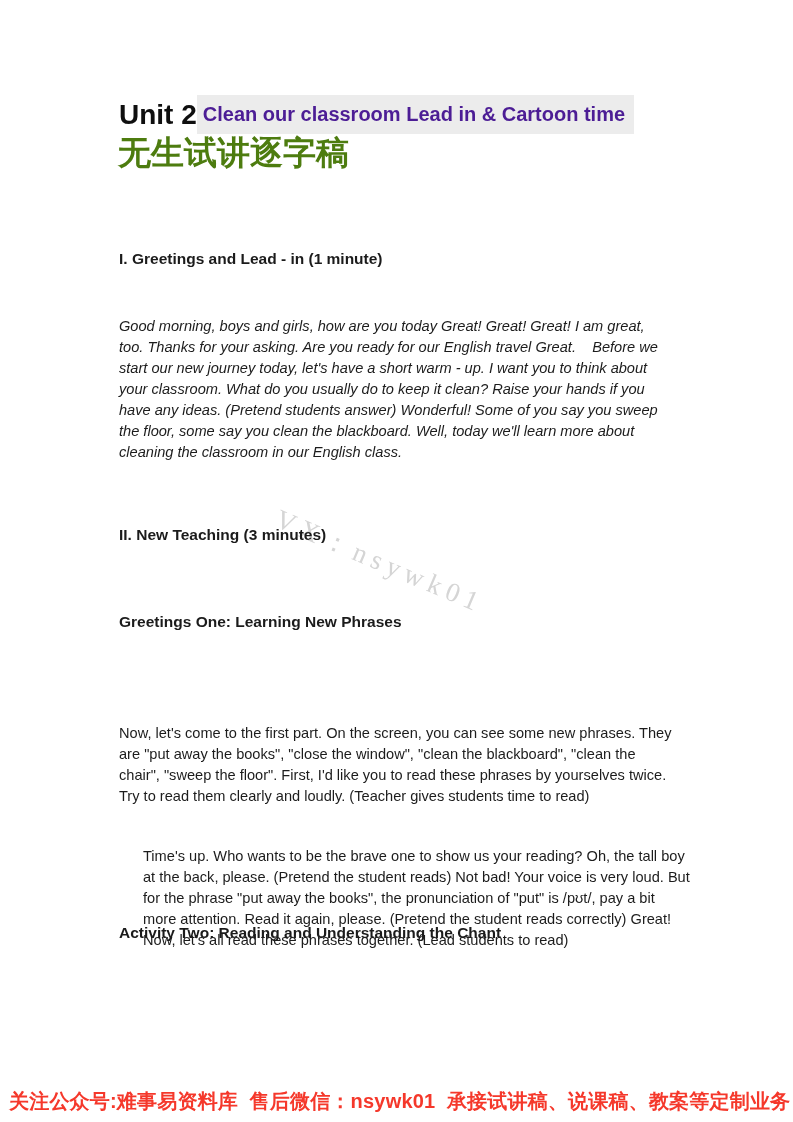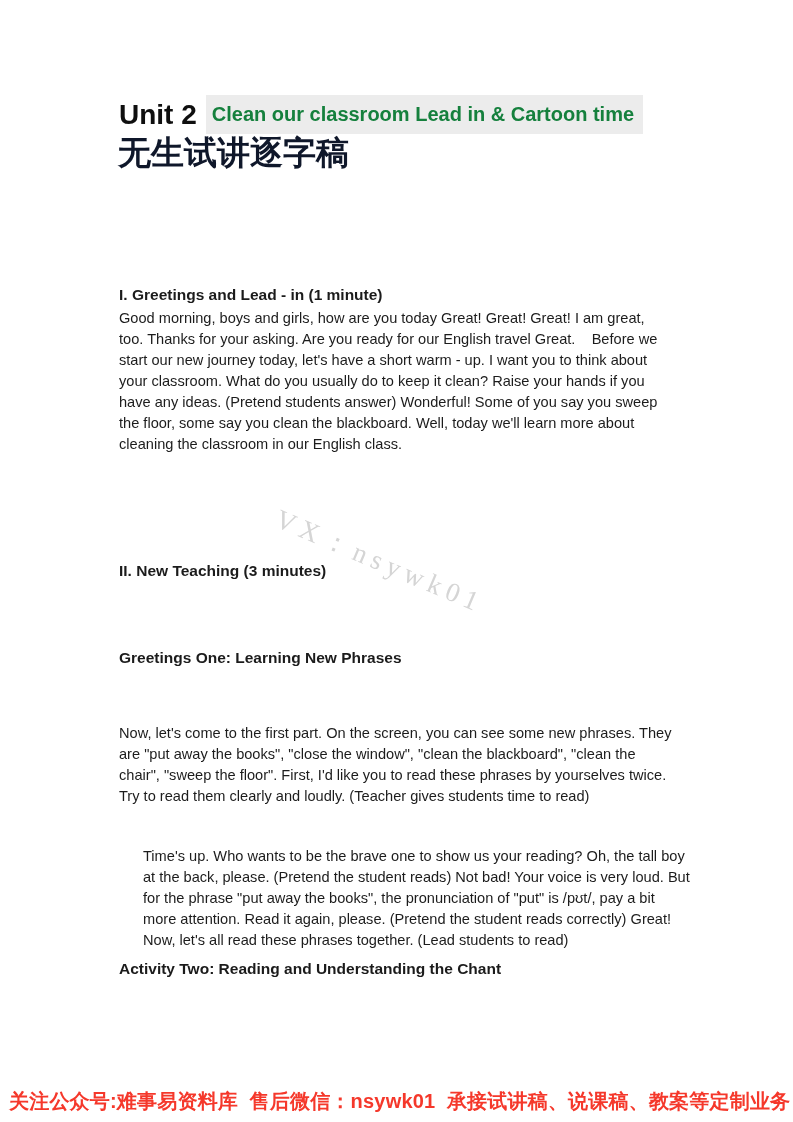--- a/index.html
+++ b/index.html
@@ -11,57 +11,56 @@
     overflow: hidden;
     font-family: "Liberation Sans", sans-serif;
     color: #1c1c1c;
   }
   .title-row {
     position: absolute;
     left: 119px;
     top: 95px;
     display: flex;
     align-items: center;
-    gap: 9px;
+    gap: 0;
     z-index: 2;
     white-space: pre;
   }
   .unit-label {
     font-size: 28px;
     font-weight: 700;
     color: #0f0f0f;
   }
   .highlight-title {
     background: #ececec;
     font-size: 20px;
     font-weight: 700;
-    color: #15803d;
+    color: #4c1d95;
     padding: 8px 9px 8px 6px;
   }
   .cn-subtitle {
     position: absolute;
     left: 118px;
     top: 133px;
     font-family: "Liberation Serif", "DejaVu Serif", serif;
     font-size: 33px;
     line-height: 40px;
     font-weight: 600;
-    color: #0f172a;
+    color: #4d7c0f;
     z-index: 2;
     white-space: pre;
   }
   .sec-heading {
     position: absolute;
     left: 119px;
     font-size: 15.5px;
     font-weight: 700;
     color: #1b1b1b;
     z-index: 2;
     white-space: pre;
-    margin-top: 36px;
   }
   .para {
     position: absolute;
     left: 119px;
     font-size: 14.6px;
     line-height: 21px;
     color: #1c1c1c;
     z-index: 2;
     white-space: pre;
   }
@@ -107,21 +106,21 @@
 
   <div class="title-row">
     <span class="unit-label">Unit 2</span>
     <span class="highlight-title">Clean our classroom Lead in &amp; Cartoon time</span>
   </div>
 
   <div class="cn-subtitle">无生试讲逐字稿</div>
 
   <div class="sec-heading" style="top:250px;">I. Greetings and Lead - in (1 minute)</div>
 
-  <div class="para" style="top:308px;">Good morning, boys and girls, how are you today Great! Great! Great! I am great,
+  <div class="para" style="top:316px;font-style:italic;">Good morning, boys and girls, how are you today Great! Great! Great! I am great,
 too. Thanks for your asking. Are you ready for our English travel Great.    Before we
 start our new journey today, let's have a short warm - up. I want you to think about
 your classroom. What do you usually do to keep it clean? Raise your hands if you
 have any ideas. (Pretend students answer) Wonderful! Some of you say you sweep
 the floor, some say you clean the blackboard. Well, today we'll learn more about
 cleaning the classroom in our English class.</div>
 
   <div class="sec-heading" style="top:526px;text-align:center;">II. New Teaching (3 minutes)</div>
 
   <div class="sec-heading" style="top:613px;">Greetings One: Learning New Phrases</div>

